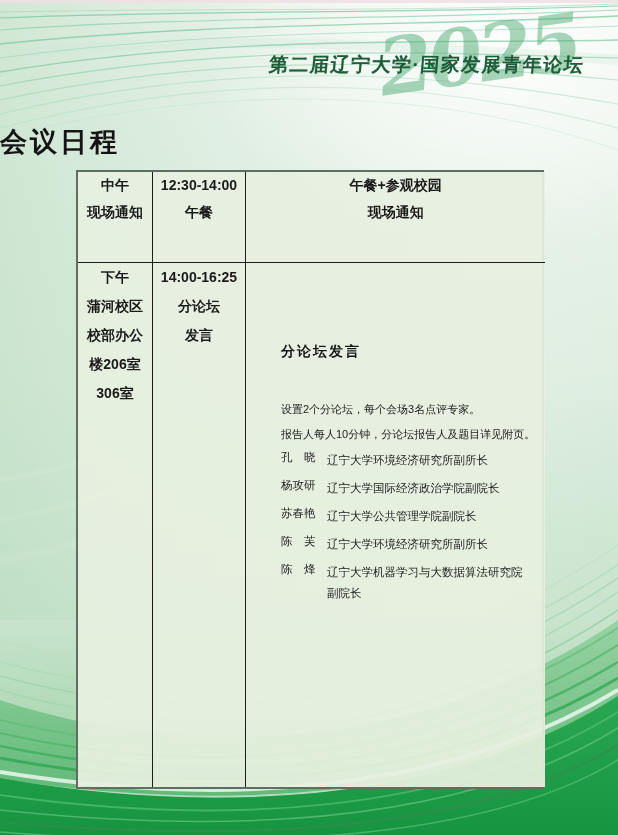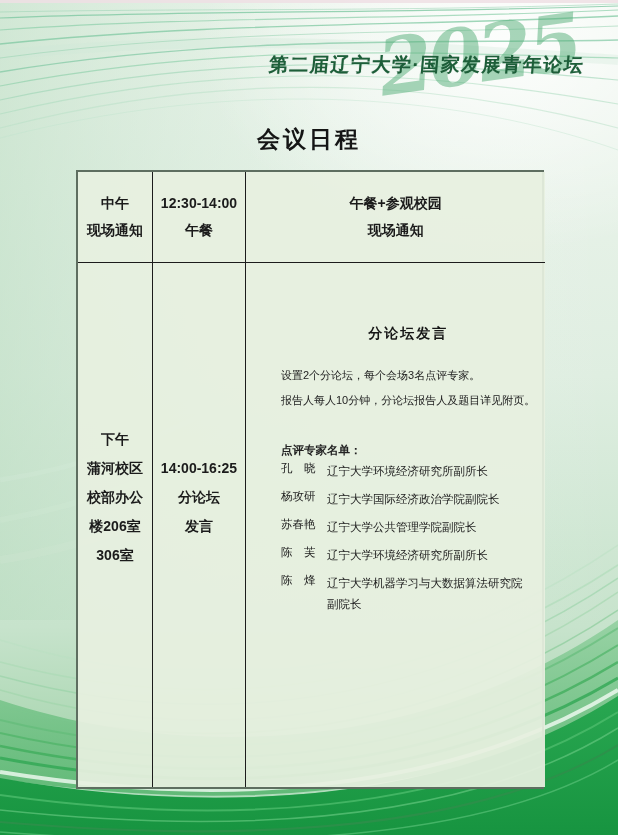--- a/index.html
+++ b/index.html
@@ -9,39 +9,39 @@
 
   .watermark{position:absolute;left:378px;top:16px;z-index:1;
     font-family:"DejaVu Serif",serif;font-style:italic;font-weight:700;
     font-size:78px;color:#54ae78;opacity:.5;transform:rotate(-8deg);
     letter-spacing:-4px;line-height:1;}
   .banner{position:absolute;right:34px;top:52px;z-index:2;
     font-size:19px;font-weight:700;color:#1d5e39;letter-spacing:1.5px;
     transform:skewX(-5deg);white-space:nowrap;
     text-shadow:0 0 1px rgba(29,94,57,.35);}
   .doc-title{position:absolute;left:0;top:124px;width:100%;z-index:3;
-    text-align:center;font-size:23px;font-weight:700;color:#151515;
+    text-align:left;font-size:27px;font-weight:700;color:#151515;
     letter-spacing:3px;}
 
   .schedule-table{position:absolute;left:76px;top:170px;width:468px;height:619px;
     z-index:3;display:grid;grid-template-columns:75px 93px 1fr;
     grid-template-rows:91px 1fr;border:2px solid #5e6e60;box-sizing:border-box;}
   .cell{box-sizing:border-box;background:rgba(231,240,224,0.93);
     border-right:1.5px solid #1c1c1c;border-bottom:1.5px solid #1c1c1c;color:#1b1b1b;}
   .cell.no-r{border-right:none;}
   .cell.no-b{border-bottom:none;}
   .cell-center{display:flex;flex-direction:column;align-items:center;
-    justify-content:center;text-align:center;font-size:14px;font-weight:600;
+    justify-content:flex-start;text-align:center;font-size:14px;font-weight:600;
     line-height:27px;}
   .tall{line-height:29px;padding-bottom:56px;}
 
   .detail-cell{padding:0 10px 0 35px;font-size:11px;color:#222;}
-  .detail-heading{margin-top:62px;text-align:center;font-size:14px;
+  .detail-heading{margin-top:80px;text-align:left;font-size:14px;
     font-weight:700;letter-spacing:2px;color:#161616;}
-  .detail-notes{margin-top:20px;font-weight:500;}
+  .detail-notes{margin-top:36px;font-weight:500;}
   .note-line{line-height:25px;white-space:nowrap;}
   .experts-label{margin-top:30px;font-size:11.5px;font-weight:700;}
   .experts-list{margin-top:3px;}
   .expert-row{display:flex;margin-bottom:7px;font-size:11.5px;font-weight:500;}
   .expert-name{flex:0 0 38px;width:38px;margin-right:8px;white-space:nowrap;}
   .expert-title{line-height:21px;max-width:206px;}
 </style>
 </head>
 <body>
 
@@ -151,21 +151,20 @@
       <div>14:00-16:25</div>
       <div>分论坛</div>
       <div>发言</div>
     </div>
     <div class="cell detail-cell no-r no-b">
       <div class="detail-heading">分论坛发言</div>
       <div class="detail-notes">
         <div class="note-line">设置2个分论坛，每个会场3名点评专家。</div>
         <div class="note-line">报告人每人10分钟，分论坛报告人及题目详见附页。</div>
       </div>
-      <div class="experts-label">点评专家名单：</div>
       <div class="experts-list">
         <div class="expert-row">
           <div class="expert-name">孔　晓</div>
           <div class="expert-title">辽宁大学环境经济研究所副所长</div>
         </div>
         <div class="expert-row">
           <div class="expert-name">杨攻研</div>
           <div class="expert-title">辽宁大学国际经济政治学院副院长</div>
         </div>
         <div class="expert-row">

